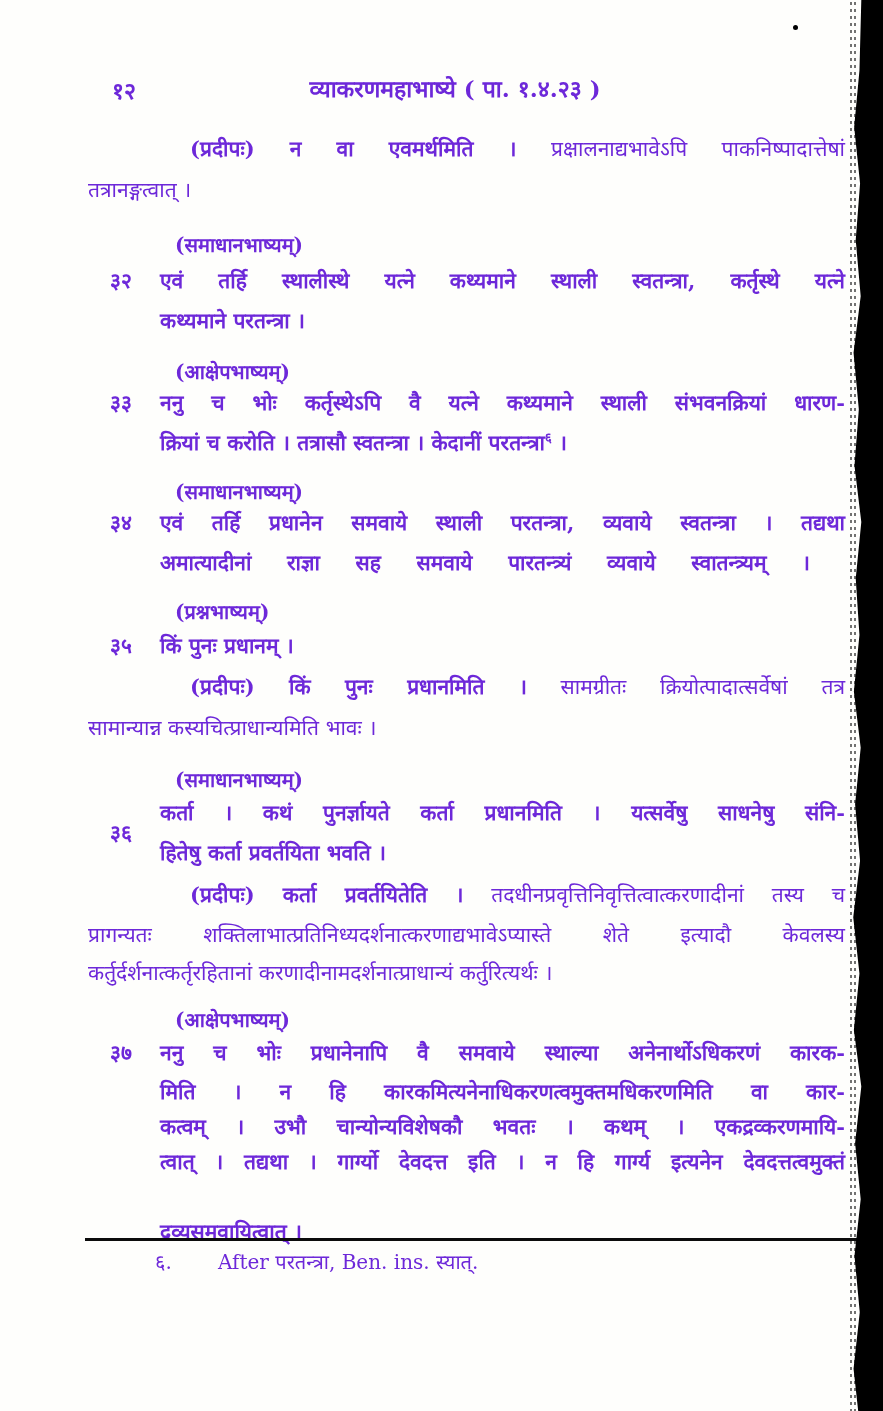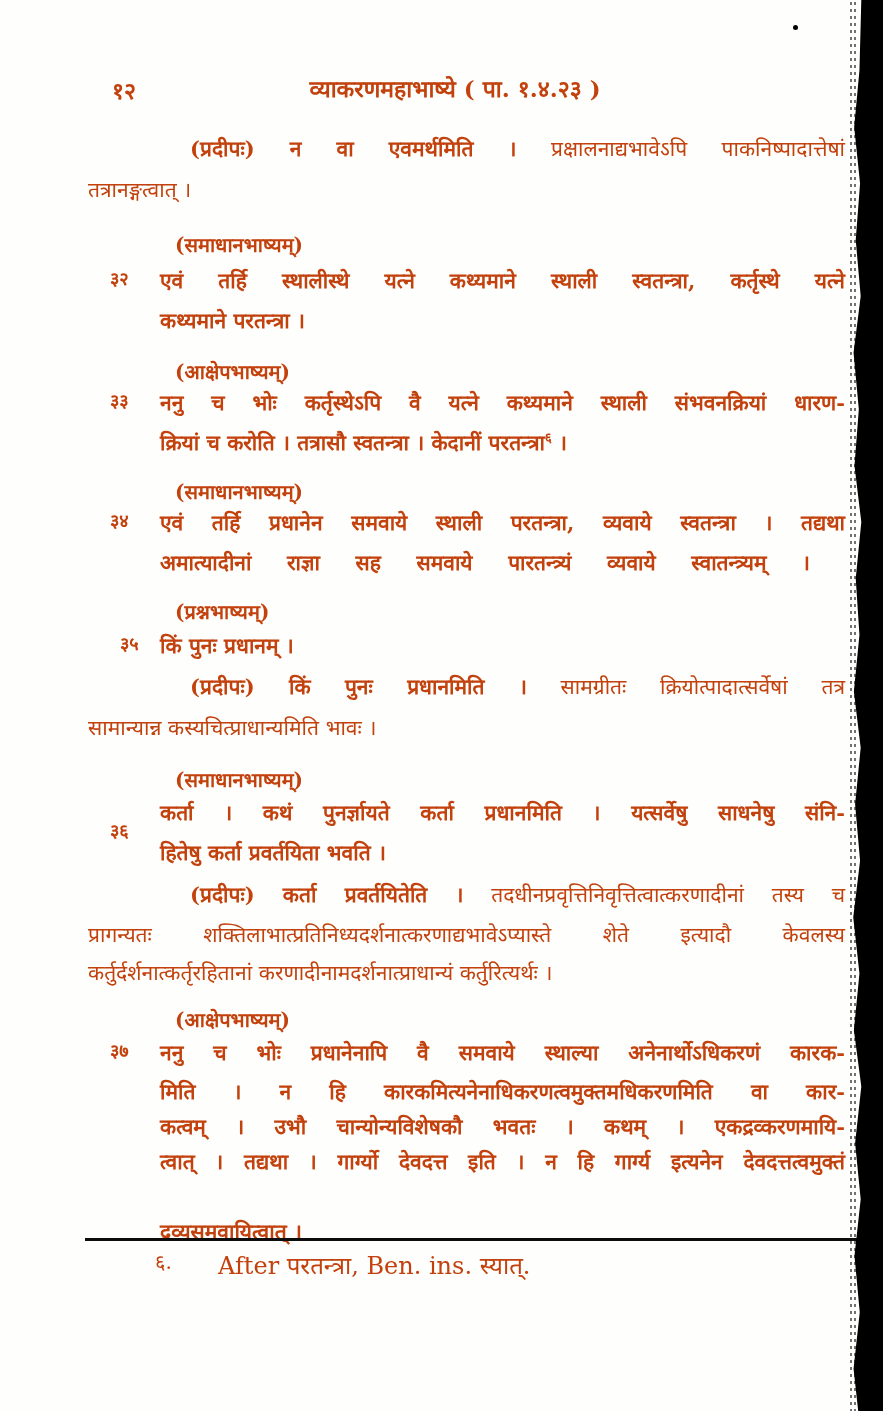--- a/index.html
+++ b/index.html
@@ -2,35 +2,35 @@
 <html><head>
 <meta charset="utf-8">
 <style>
   html,body{margin:0;padding:0;background:#777;}
   .sheet{
     position:relative;
     width:883px;height:1411px;
     background:#fefefc;
     overflow:hidden;
     font-family:"DejaVu Serif","Liberation Serif",serif;
-    color:#c2410c;
+    color:#6d28d9;
   }
   .line{position:absolute;white-space:nowrap;font-size:21px;line-height:30px;}
   .b{font-weight:700;}
   .j{white-space:normal;text-align:justify;text-align-last:justify;}
-  .num{position:absolute;font-size:18px;font-weight:700;}
+  .num{position:absolute;font-size:21px;font-weight:700;}
   .label{position:absolute;font-size:20px;font-weight:700;white-space:nowrap;}
   .pagenum{position:absolute;left:112px;top:74px;font-size:23px;font-weight:700;}
   .header{position:absolute;left:455px;top:72px;transform:translateX(-50%);
           font-size:23px;font-weight:700;white-space:nowrap;}
   sup.fn{font-size:13px;vertical-align:super;line-height:0;}
   .rule{position:absolute;left:85px;top:1238px;width:792px;height:3px;background:#0c0c0c;}
   .rule:after{content:"";position:absolute;left:255px;top:3px;width:2px;height:2px;background:#fefefc;}
   .fnmark{position:absolute;left:155px;top:1248px;font-size:20px;}
-  .fntext{position:absolute;left:218px;top:1248px;font-size:24px;white-space:nowrap;}
+  .fntext{position:absolute;left:218px;top:1248px;font-size:20px;white-space:nowrap;}
   
   .band{position:absolute;right:0;top:0;width:31px;height:1411px;background:#000;
         clip-path:polygon(30% 0%,100% 0%,100% 100%,20% 100%,5% 97%,25% 93%,8% 89%,28% 85%,
         10% 81%,30% 77%,6% 73%,24% 69%,4% 65%,26% 61%,10% 57%,28% 53%,6% 49%,24% 45%,
         12% 41%,30% 37%,8% 33%,22% 29%,5% 25%,28% 21%,12% 17%,26% 13%,7% 9%,24% 5%);}
   .speckle{position:absolute;right:26px;top:0;width:8px;height:1411px;
         background-image:radial-gradient(#000 28%,transparent 30%);
         background-size:4px 7px;opacity:.55;}
   .dot{position:absolute;width:5px;height:5px;border-radius:50%;background:#000;}
 </style>
@@ -54,21 +54,21 @@
   <div class="num" style="left:110px;top:388px;">३३</div>
   <div class="line j b" style="left:160px;top:388px;width:685px;">ननु च भोः कर्तृस्थेऽपि वै यत्ने कथ्यमाने स्थाली संभवनक्रियां धारण-</div>
   <div class="line b" style="left:160px;top:428px;"><span>क्रियां च करोति ।  तत्रासौ स्वतन्त्रा ।  केदानीं परतन्त्रा</span><sup class="fn">६</sup><span> ।</span></div>
 
   <div class="label" style="left:175px;top:478px;">(समाधानभाष्यम्)</div>
   <div class="num" style="left:110px;top:508px;">३४</div>
   <div class="line j b" style="left:160px;top:508px;width:685px;">एवं तर्हि प्रधानेन समवाये स्थाली परतन्त्रा, व्यवाये स्वतन्त्रा । तद्यथा</div>
   <div class="line j b" style="left:160px;top:548px;width:650px;">अमात्यादीनां राज्ञा सह समवाये पारतन्त्र्यं व्यवाये स्वातन्त्र्यम् ।</div>
 
   <div class="label" style="left:175px;top:598px;">(प्रश्नभाष्यम्)</div>
-  <div class="num" style="left:110px;top:631px;margin-left:10px;">३५</div>
+  <div class="num" style="left:110px;top:631px;">३५</div>
   <div class="line b" style="left:160px;top:631px;text-align:right;">किं पुनः प्रधानम् ।</div>
 
   <div class="line j" style="left:190px;top:672px;width:655px;"><span class="b">(प्रदीपः) किं पुनः प्रधानमिति ।</span> <span>सामग्रीतः क्रियोत्पादात्सर्वेषां तत्र</span></div>
   <div class="line" style="left:88px;top:713px;">सामान्यान्न कस्यचित्प्राधान्यमिति भावः ।</div>
 
   <div class="label" style="left:175px;top:766px;">(समाधानभाष्यम्)</div>
   <div class="num" style="left:110px;top:798px;margin-top:20px;">३६</div>
   <div class="line j b" style="left:160px;top:798px;width:685px;">कर्ता ।  कथं पुनर्ज्ञायते कर्ता प्रधानमिति ।  यत्सर्वेषु साधनेषु संनि-</div>
   <div class="line b" style="left:160px;top:838px;">हितेषु कर्ता प्रवर्तयिता भवति ।</div>
 

